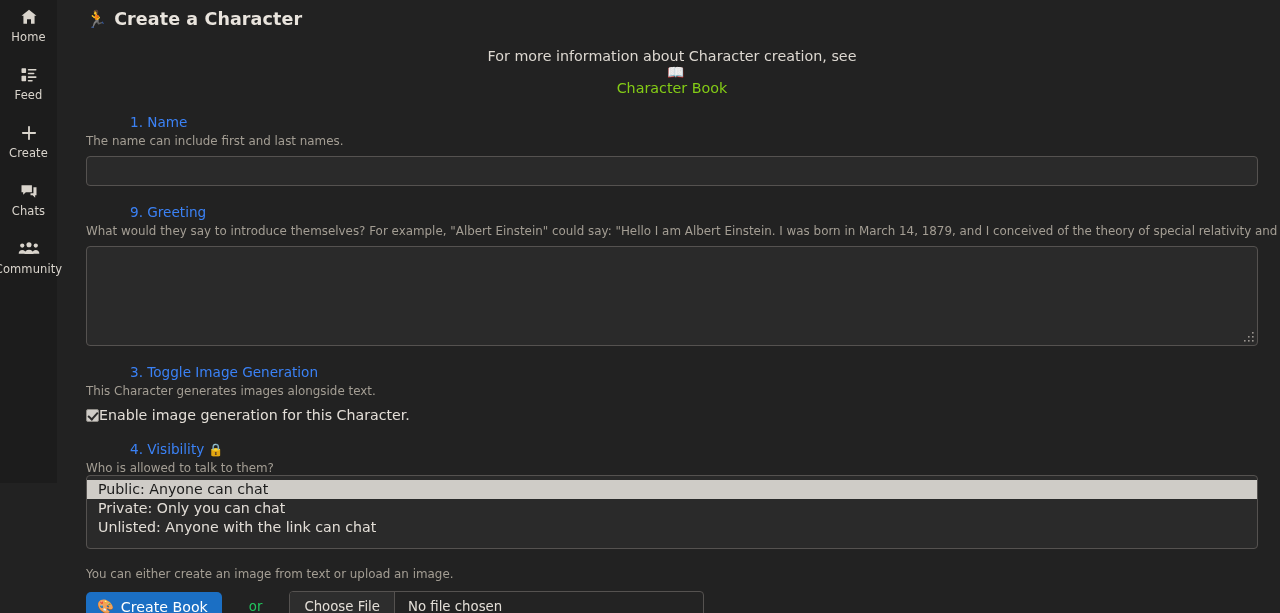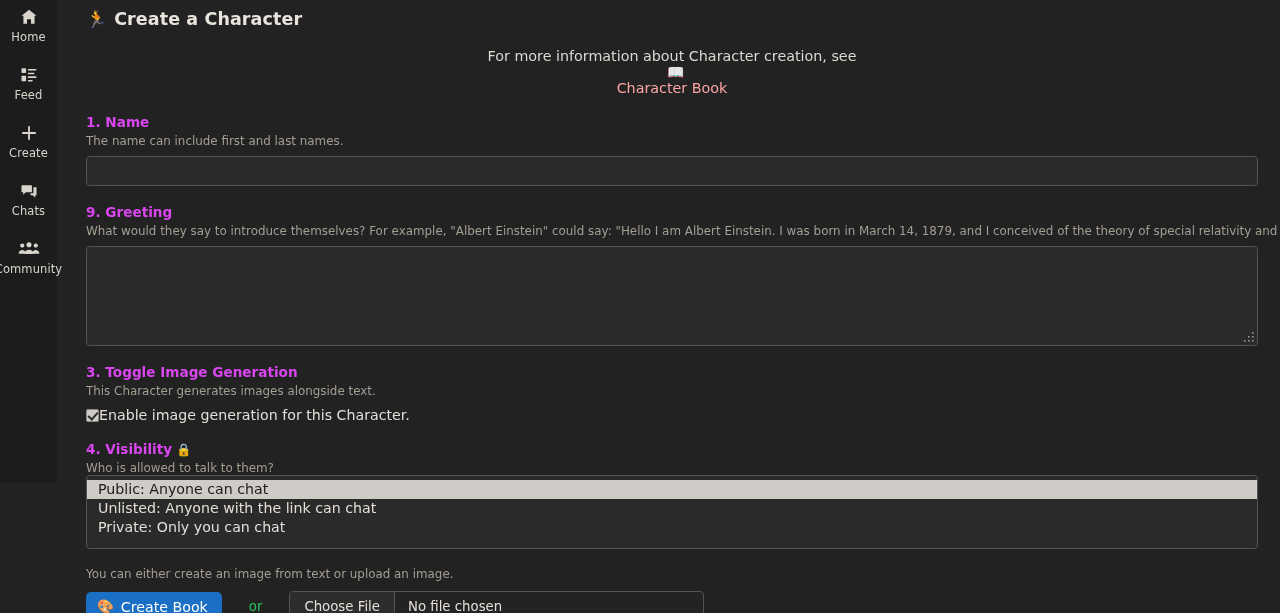--- a/index.html
+++ b/index.html
@@ -64,28 +64,28 @@
     letter-spacing: 0.1px;
   }
 
   .info-line {
     margin-top: 19px;
     font-size: 14.3px;
     color: #ddd8d1;
     display: flex; align-items: center; flex-direction: column;
   }
   .info-line .book-icon { font-size: 14px; margin-left: 9px; }
-  .book-link { color: #fca5a5; text-decoration: none; cursor: pointer; }
+  .book-link { color: #84cc16; text-decoration: none; cursor: pointer; }
 
   .section { margin-top: 18px; }
   .sec-title {
     font-size: 13.6px;
-    font-weight: bold;
-    color: #d946ef;
-    display: flex; align-items: center; gap: 4px;
+    font-weight: normal;
+    color: #3b82f6;
+    display: flex; align-items: center; gap: 4px; margin-left: 44px;
   }
   .sec-title .lock-icon { font-size: 12.5px; }
   .sec-help {
     font-size: 11.9px;
     color: #a49e94;
     margin-top: 4px;
     line-height: 14px;
     white-space: nowrap;
   }
 
@@ -338,22 +338,22 @@
     </section>
 
     <section class="section">
       <div class="sec-title">
         <span>4. Visibility</span>
         <span class="lock-icon">🔒</span>
       </div>
       <div class="sec-help">Who is allowed to talk to them?</div>
       <div class="listbox">
         <div class="lb-option selected">Public: Anyone can chat</div>
+        <div class="lb-option">Private: Only you can chat</div>
         <div class="lb-option">Unlisted: Anyone with the link can chat</div>
-        <div class="lb-option">Private: Only you can chat</div>
       </div>
     </section>
 
     <section class="section">
       <div class="sec-help">You can either create an image from text or upload an image.</div>
       <div class="avatar-row">
         <button class="create-image-btn">
           <span class="btn-emoji">🎨</span>
           <span>Create Book</span>
         </button>

